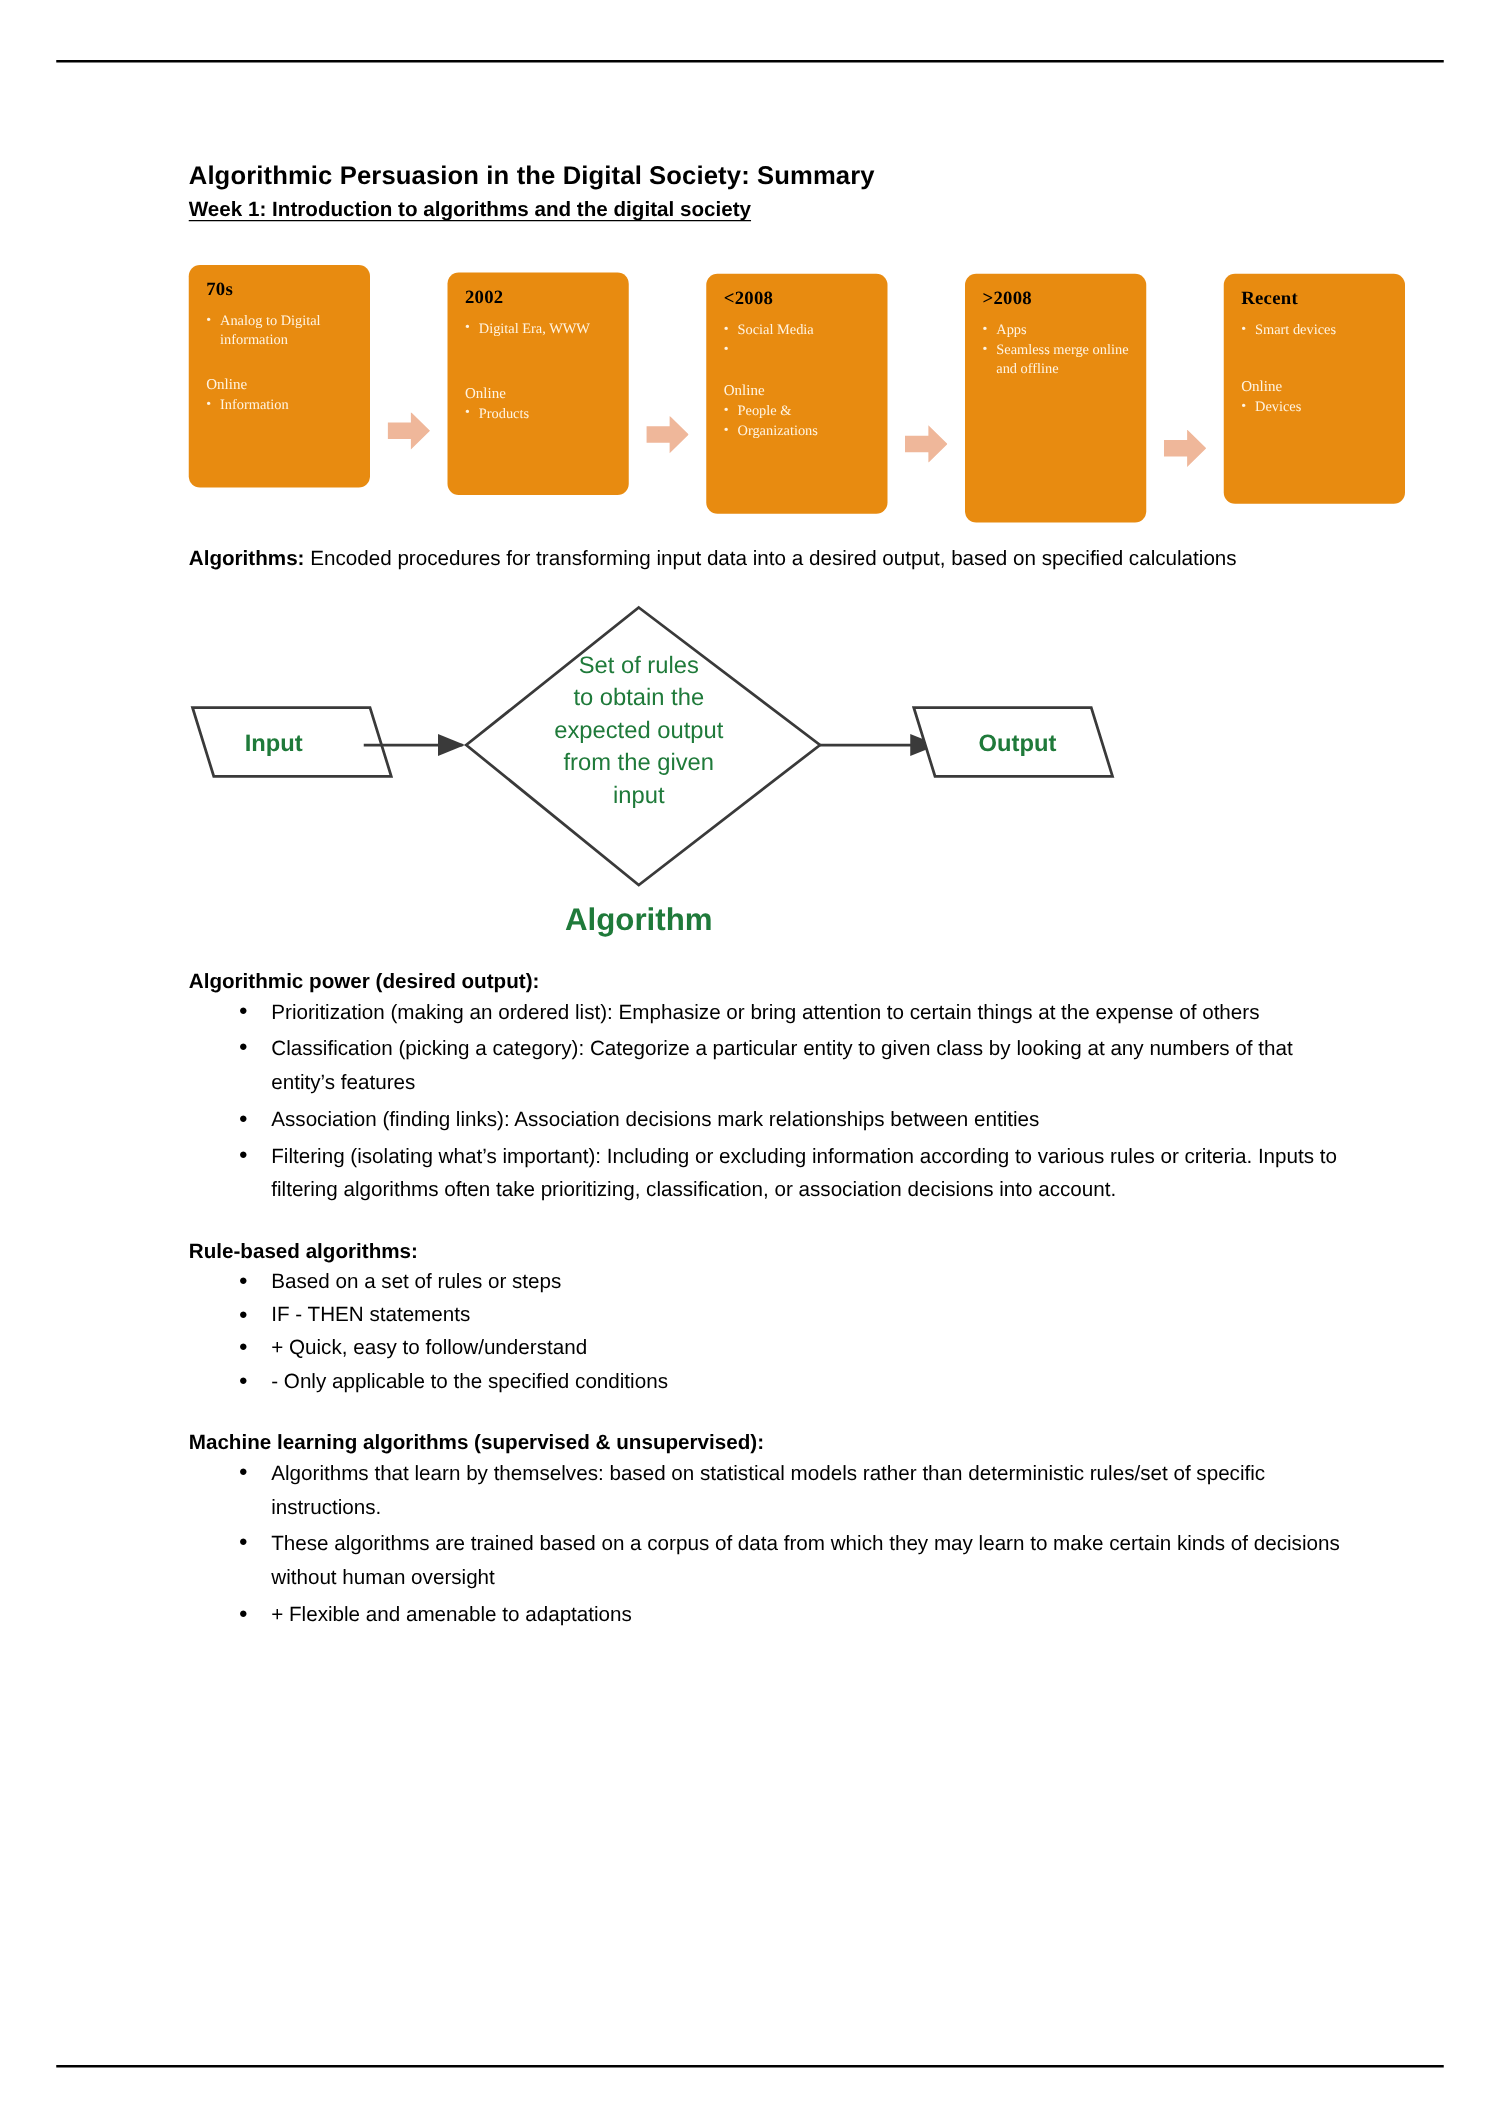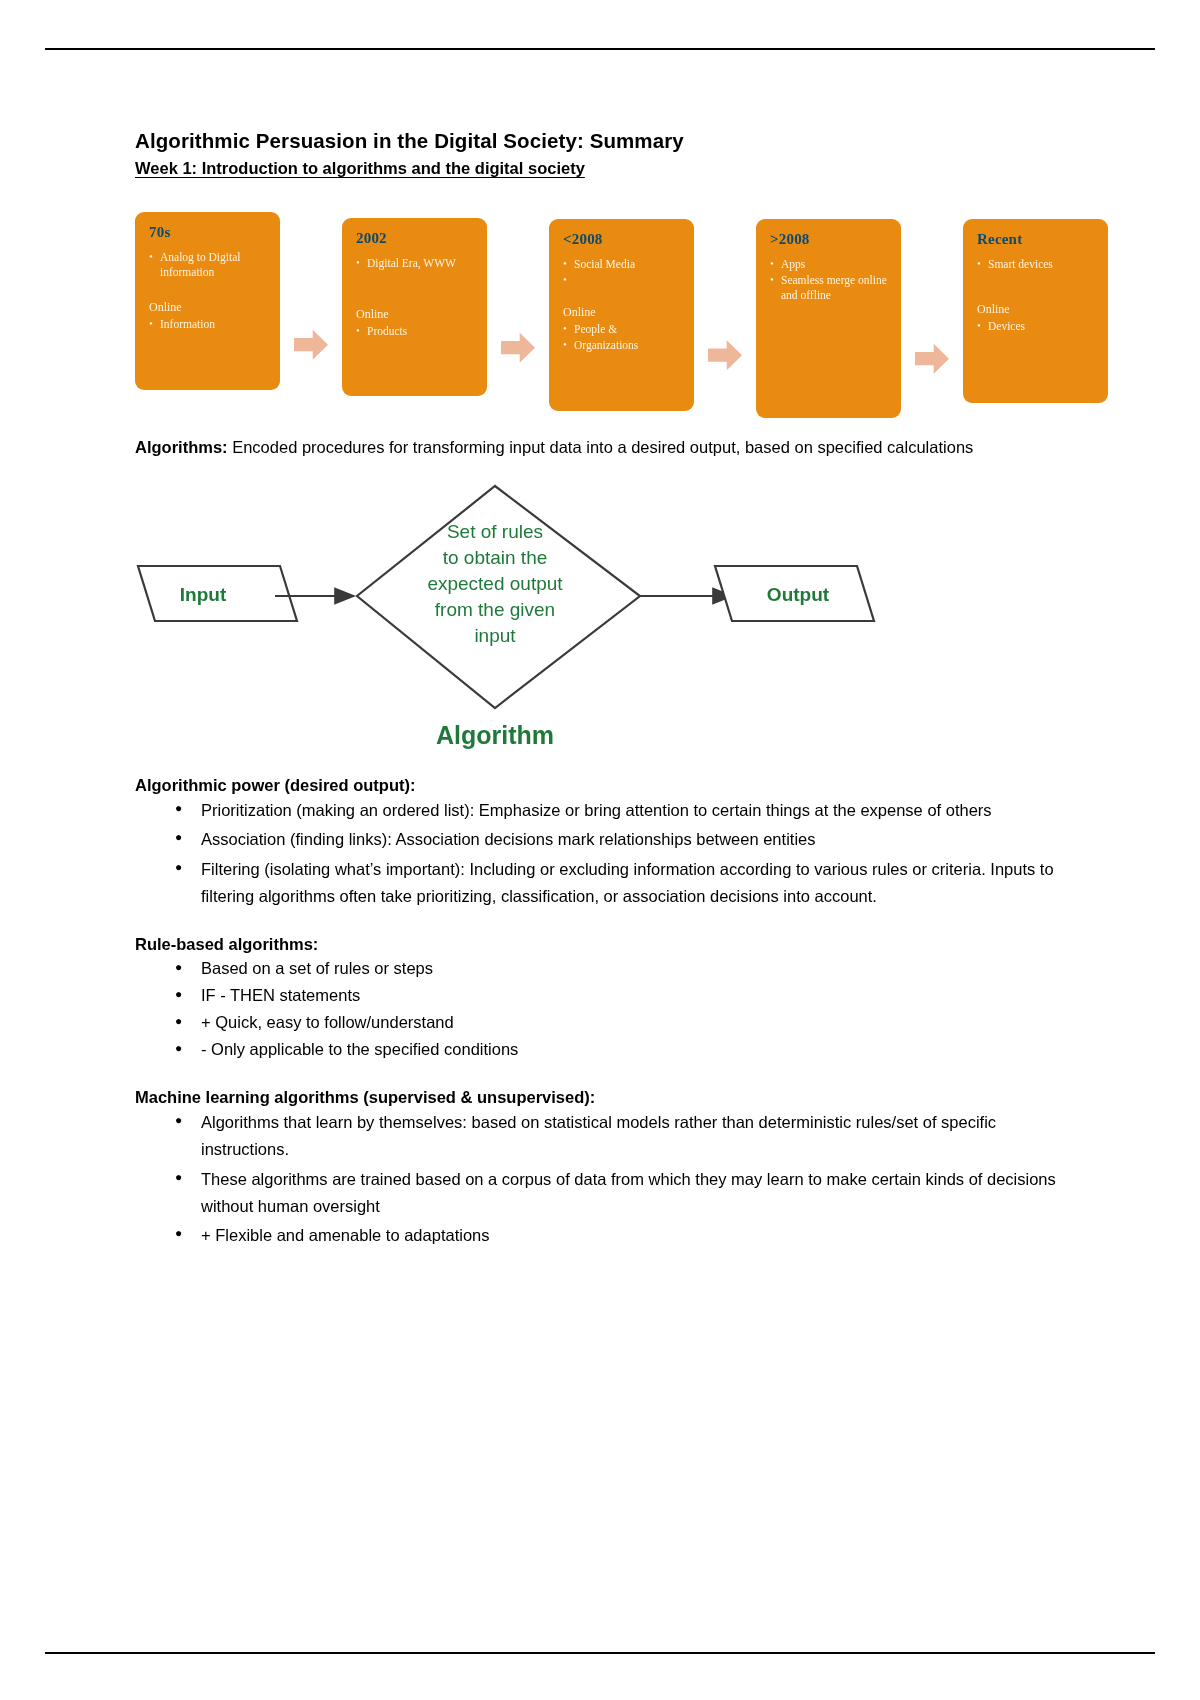--- a/index.html
+++ b/index.html
@@ -34,21 +34,21 @@
     position: absolute;
     left: 45px;
     right: 45px;
     top: 1652px;
     height: 0;
     border-top: 2px solid #000;
   }
 
   .content {
     position: absolute;
-    left: 135px;
+    left: 151px;
     top: 128px;
     width: 935px;
   }
 
   h1.doc-title {
     font-size: 20.5px;
     font-weight: bold;
     margin: 0 0 4px 0;
     letter-spacing: .1px;
     line-height: 1.28;
@@ -95,21 +95,21 @@
   }
   .tl-box.b2 { margin-top: 6px; }
   .tl-box.b3 { margin-top: 7px; height: 192px; }
   .tl-box.b4 { margin-top: 7px; height: 199px; }
   .tl-box.b5 { margin-top: 7px; height: 184px; }
 
   .tl-year {
     font-weight: bold;
     font-size: 15px;
     margin-bottom: 9px;
-    color: #0c4a6e;
+    color: #000000;
     letter-spacing: .2px;
   }
   .tl-list {
     list-style: none;
     margin: 0;
     padding: 0;
     font-size: 11.5px;
     line-height: 1.32;
   }
   .tl-list li {
@@ -317,20 +317,21 @@
         <text x="663" y="125" fill="#1F7A3A" font-family="Liberation Sans, sans-serif" font-size="19" font-weight="bold" text-anchor="middle">Output</text>
 
         <text x="360" y="268" fill="#1F7A3A" font-family="Liberation Sans, sans-serif" font-size="25" font-weight="bold" text-anchor="middle">Algorithm</text>
       </svg>
     </div>
 
     <div>
       <div class="sec-title">Algorithmic power (desired output):</div>
       <ul class="bullets loose">
         <li>Prioritization (making an ordered list): Emphasize or bring attention to certain things at the expense of others</li>
+        <li>Classification (picking a category): Categorize a particular entity to given class by looking at any numbers of that entity’s features</li>
         <li>Association (finding links): Association decisions mark relationships between entities</li>
         <li>Filtering (isolating what’s important): Including or excluding information according to various rules or criteria. Inputs to filtering algorithms often take prioritizing, classification, or association decisions into account.</li>
       </ul>
     </div>
 
     <div>
       <div class="sec-title spaced">Rule-based algorithms:</div>
       <ul class="bullets">
         <li>Based on a set of rules or steps</li>
         <li>IF - THEN statements</li>

